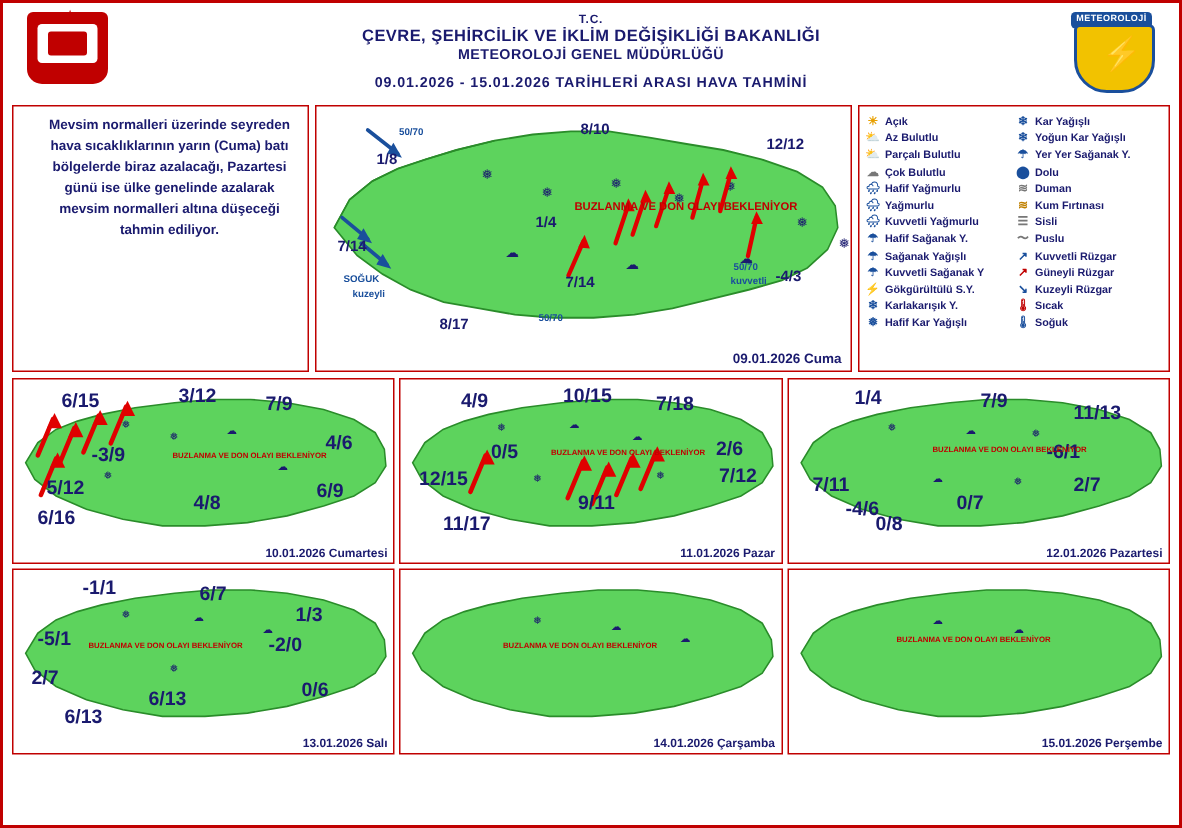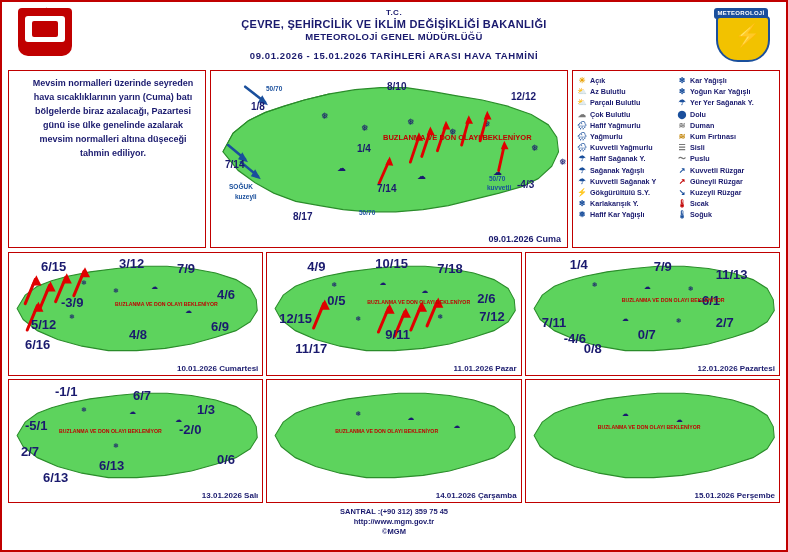--- a/index.html
+++ b/index.html
@@ -630,21 +630,21 @@
       <div class="ico" style="left:120px; top:28px; font-size:7px;">☁</div>
       <div class="ico" style="left:166px; top:36px; font-size:7px;">☁</div>
       <div class="ico" style="left:104px; top:62px; font-size:7px;">❅</div>
       <div class="tempnum" style="left:46px; top:4px;">-1/1</div>
       <div class="tempnum" style="left:124px; top:8px;">6/7</div>
       <div class="tempnum" style="left:188px; top:22px;">1/3</div>
       <div class="tempnum" style="left:16px; top:38px;">-5/1</div>
       <div class="tempnum" style="left:170px; top:42px;">-2/0</div>
       <div class="tempnum" style="left:12px; top:64px;">2/7</div>
       <div class="tempnum" style="left:90px; top:78px;">6/13</div>
-      <div class="tempnum" style="left:164px; top:72px;padding-left:44px;">0/6</div>
+      <div class="tempnum" style="left:148px; top:72px;padding-left:44px;">0/6</div>
       <div class="tempnum" style="left:34px; top:90px;">6/13</div>
       <div class="daylabel">13.01.2026 Salı</div>
     </div>
 
     <div class="cell">
       <div class="mapwrap">
         <svg viewBox="0 0 250 110" preserveAspectRatio="none">
           <path d="M8,50 L16,38 L28,30 L42,25 L58,21 L80,17 L106,14 L130,12 L156,12
                    L180,14 L204,18 L224,24 L238,32 L244,42 L245,52 L238,62 L224,70
                    L204,76 L180,82 L154,86 L126,88 L98,88 L72,84 L48,78 L28,70 L14,60 Z" fill="#5dd35d" stroke="#2a8c2a" stroke-width="1"></path>
@@ -665,19 +665,14 @@
                    L204,76 L180,82 L154,86 L126,88 L98,88 L72,84 L48,78 L28,70 L14,60 Z" fill="#5dd35d" stroke="#2a8c2a" stroke-width="1"></path>
         </svg>
       </div>
       <div class="warnband" style="left:72px; top:44px;">BUZLANMA VE DON OLAYI BEKLENİYOR</div>
       <div class="ico" style="left:96px; top:30px; font-size:7px;">☁</div>
       <div class="ico" style="left:150px; top:36px; font-size:7px;">☁</div>
       <div class="daylabel">15.01.2026 Perşembe</div>
     </div>
   </div>
 
-  <div class="footer">
-    <div>SANTRAL :(+90 312) 359 75 45</div>
-    <div>http://www.mgm.gov.tr</div>
-    <div>©MGM</div>
-  </div>
 
 </div>
 
 </body></html>

